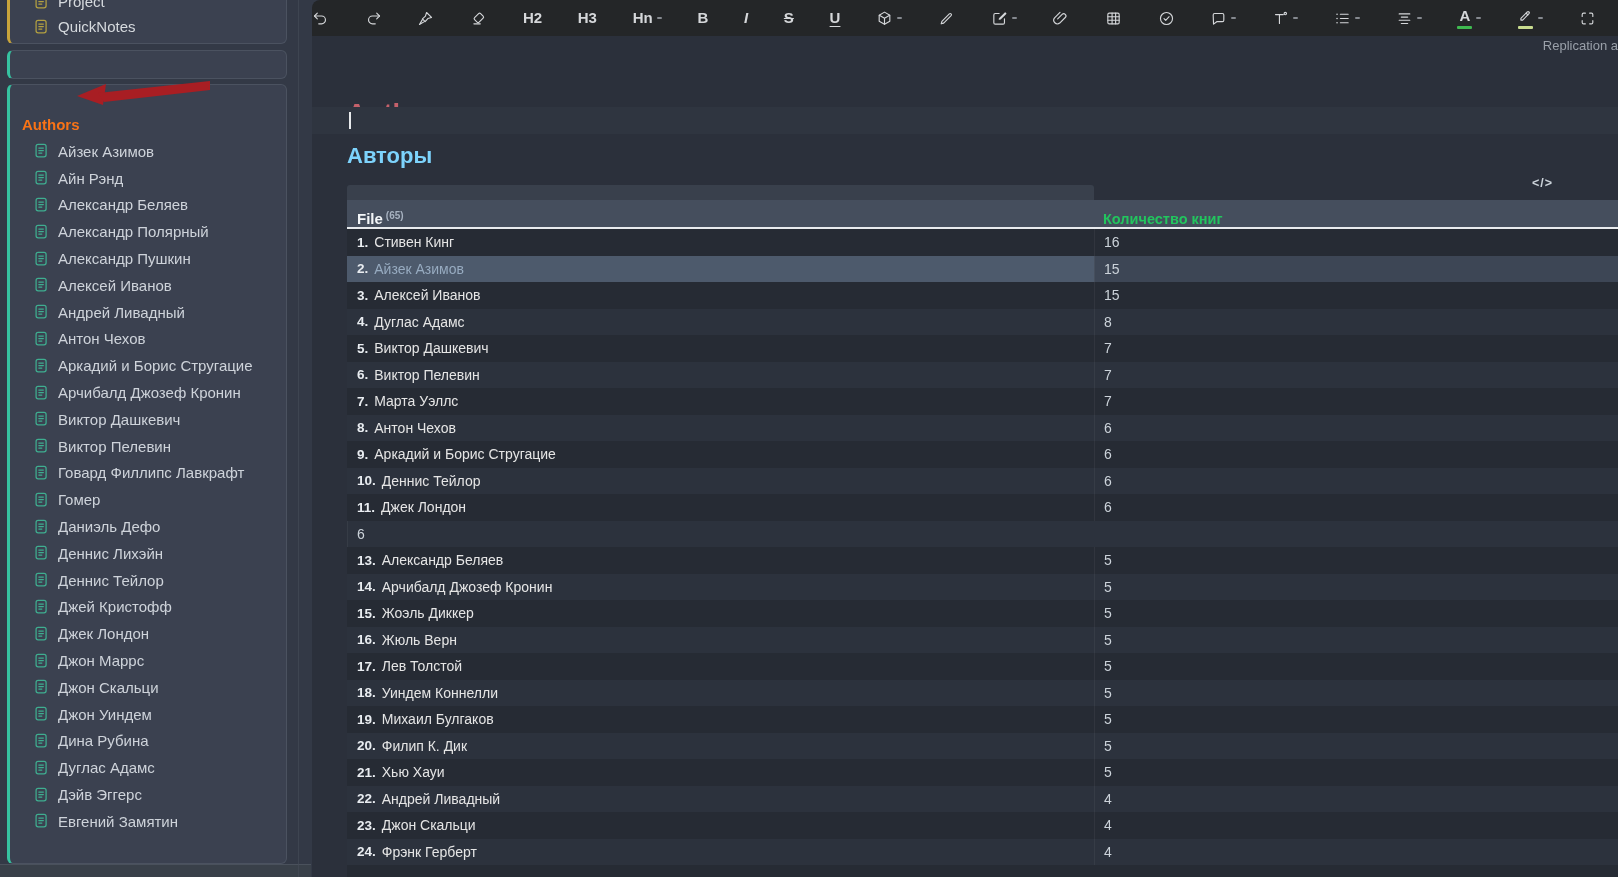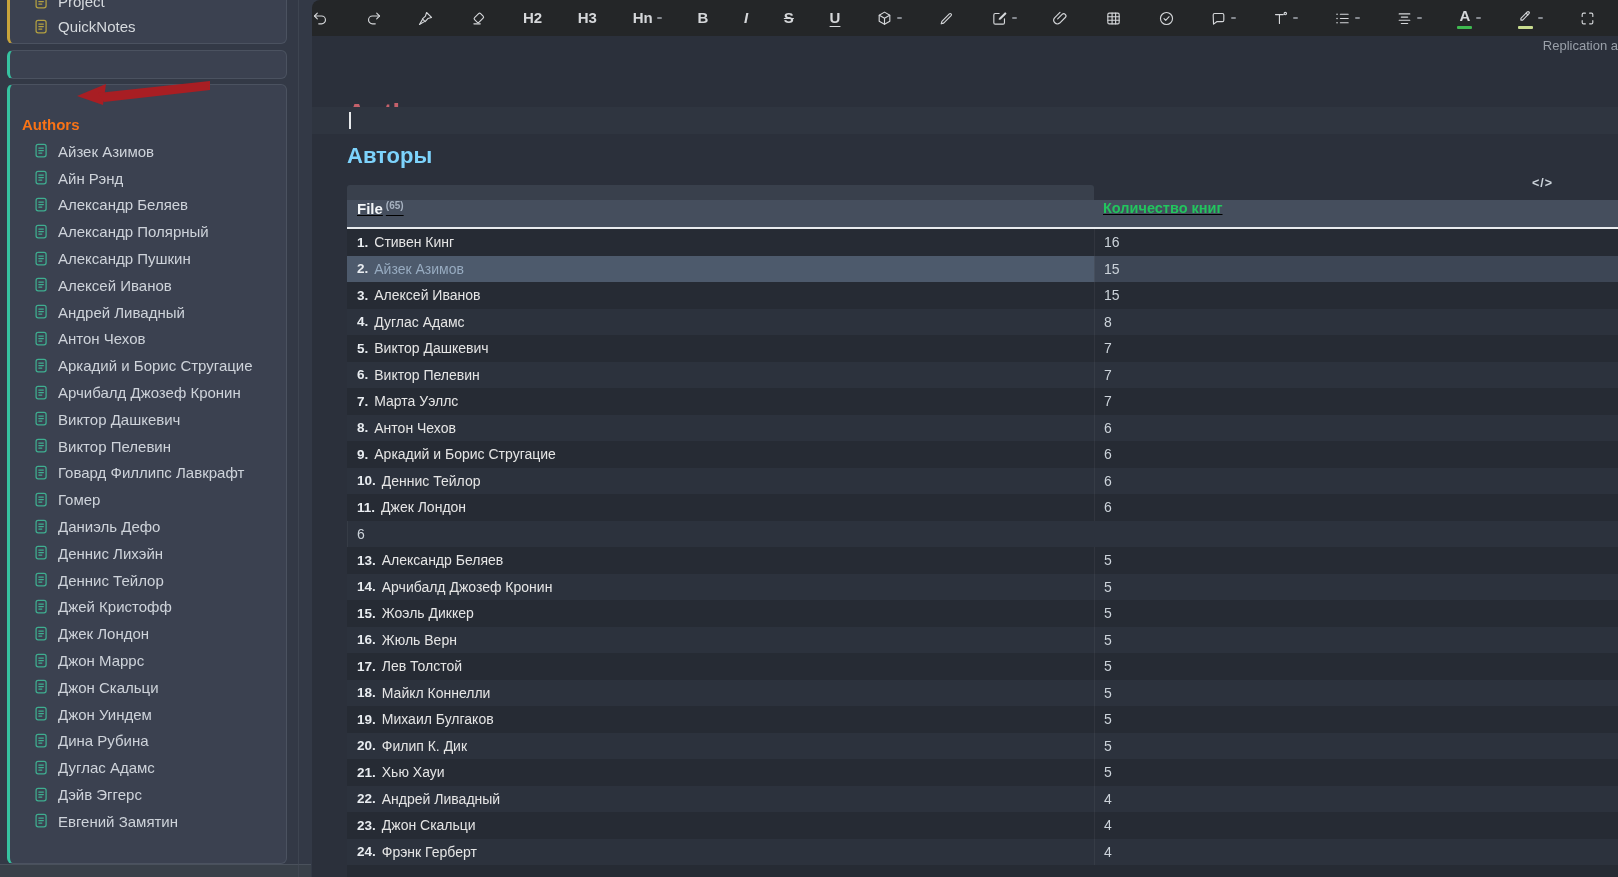--- a/index.html
+++ b/index.html
@@ -54,21 +54,21 @@
   .caret-line { position:absolute; left:0; top:71px; width:1306px; height:27px; background:#2f3540; }
   .caret { position:absolute; left:37px; top:5px; width:2px; height:17px; background:#e8eaec; }
   .doc-heading { position:absolute; left:35px; top:106px; font-size:22px; line-height:27px;
                  font-weight:700; color:#7dd3fc; }
   .code-btn { position:absolute; top:140px; left:1220px; font-size:12.5px; font-weight:700;
               letter-spacing:1px; color:#ccd3da; cursor:pointer; }
 
   
   .dtable { position:absolute; left:35px; top:149px; width:1271px; }
   .t-strip { width:747px; height:15px; background:#39404c; border-radius:3px 3px 0 0; }
-  .t-head { display:flex; height:27px; background:#454e5d; align-items:flex-start;text-decoration:underline; }
+  .t-head { display:flex; height:27px; background:#454e5d; align-items:flex-end; }
   .th1 { width:747px; padding-left:10px; color:#f3f6f8; font-weight:700; font-size:15px; }
   .th-badge { color:#a7b2c0; font-size:10px; font-weight:600; margin-left:3px;
               position:relative; top:-5px; }
   .th2 { flex:1; padding-left:9px; font-weight:700; font-size:14.5px; color:#22c55e; }
   .t-line { height:2px; background:#e8ebee; }
   .row { display:flex; height:26.5px; font-size:14px; }
   .row.dark { background:#262b34; }
   .row.light { background:#2c323d; }
   .c1 { width:747px; padding-left:10px; display:flex; align-items:center; gap:6px; white-space:nowrap; }
   .c2 { flex:1; padding-left:9px; display:flex; align-items:center; color:#ccd3da;
@@ -734,21 +734,21 @@
                 <span class="num">17.</span>
                 <span class="aname">Лев Толстой</span>
               </div>
               <div class="c2">
                 <span>5</span>
               </div>
             </div>
             <div class="row light">
               <div class="c1">
                 <span class="num">18.</span>
-                <span class="aname">Майкл Коннелли</span>
+                <span class="aname">Уиндем Коннелли</span>
               </div>
               <div class="c2">
                 <span>5</span>
               </div>
             </div>
             <div class="row dark">
               <div class="c1">
                 <span class="num">19.</span>
                 <span class="aname">Михаил Булгаков</span>
               </div>

